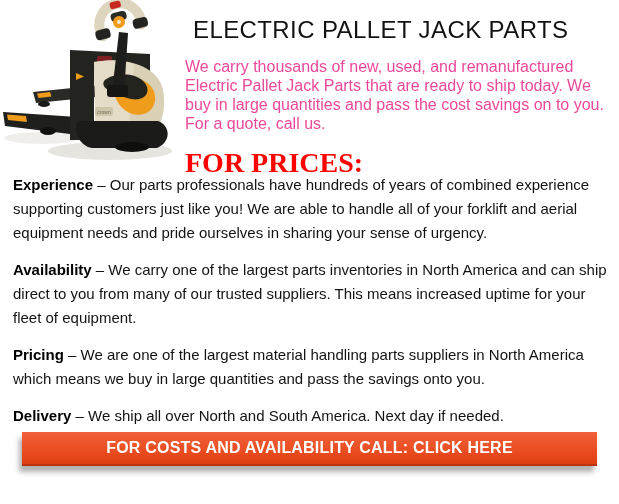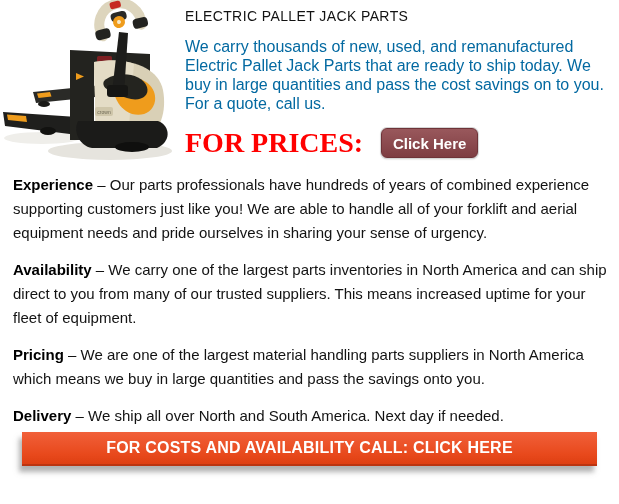--- a/index.html
+++ b/index.html
@@ -8,27 +8,27 @@
     width:619px;height:504px;
     background:#fff;
     font-family:"Liberation Sans",sans-serif;
     color:#141414;
     overflow:hidden;
   }
   
   .truck{position:absolute;left:0;top:0;width:185px;height:172px;}
   .right-col{position:absolute;left:185px;top:8px;width:434px;}
   .title{
-    margin:0;
-    font-size:14px;font-weight:400;letter-spacing:.4px;
+    margin:8px;
+    font-size:24px;font-weight:400;letter-spacing:.4px;
     color:#121212;white-space:nowrap;
   }
   .intro{
     margin:13px 0 0 0;
-    font-size:16px;line-height:19px;color:#0369a1;
+    font-size:16px;line-height:19px;color:#ec4899;
   }
   .prices-row{display:flex;align-items:center;margin-top:15px;}
   .for-prices{
     font-family:"Liberation Serif",serif;
     font-weight:700;font-size:28px;line-height:30px;
     color:var(--prices-red,#ff0000);
     white-space:nowrap;
     text-align:right;
   }
   .click-here-btn{
@@ -108,21 +108,20 @@
         <circle cx="119" cy="22" r="2" fill="#f7e9c8"></circle>
       </g>
     </svg>
   </div>
 
   <div class="right-col">
     <h1 class="title">ELECTRIC PALLET JACK PARTS</h1>
     <p class="intro">We carry thousands of new, used, and remanufactured Electric Pallet Jack Parts that are ready to ship today.  We buy in large quantities and pass the cost savings on to you.  For a quote, call us.</p>
     <div class="prices-row">
       <span class="for-prices">FOR PRICES:</span>
-      <button class="click-here-btn">Click Here</button>
     </div>
   </div>
 
   <div class="sections">
     <p><strong>Experience</strong> <span>– Our parts professionals have hundreds of years of combined experience supporting customers just like you!  We are able to handle all of your forklift and aerial equipment needs and pride ourselves in sharing your sense of urgency.</span></p>
     <p><strong>Availability</strong> <span>– We carry one of the largest parts inventories in North America and can ship direct to you from many of our trusted suppliers.  This means increased uptime for your fleet of equipment.</span></p>
     <p><strong>Pricing</strong> <span>– We are one of the largest material handling parts suppliers in North America which means we buy in large quantities and pass the savings onto you.</span></p>
     <p><strong>Delivery</strong> <span>– We ship all over North and South America.  Next day if needed.</span></p>
   </div>
 

